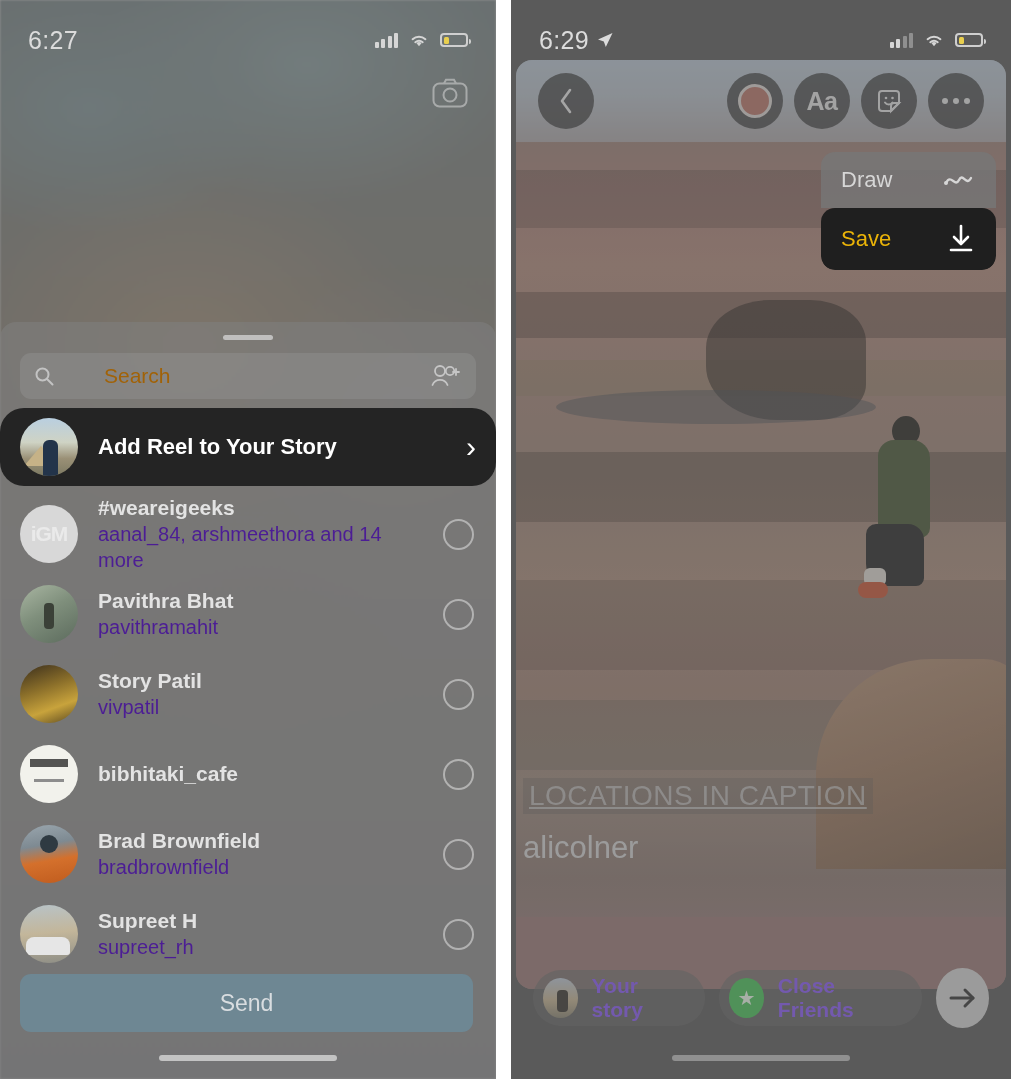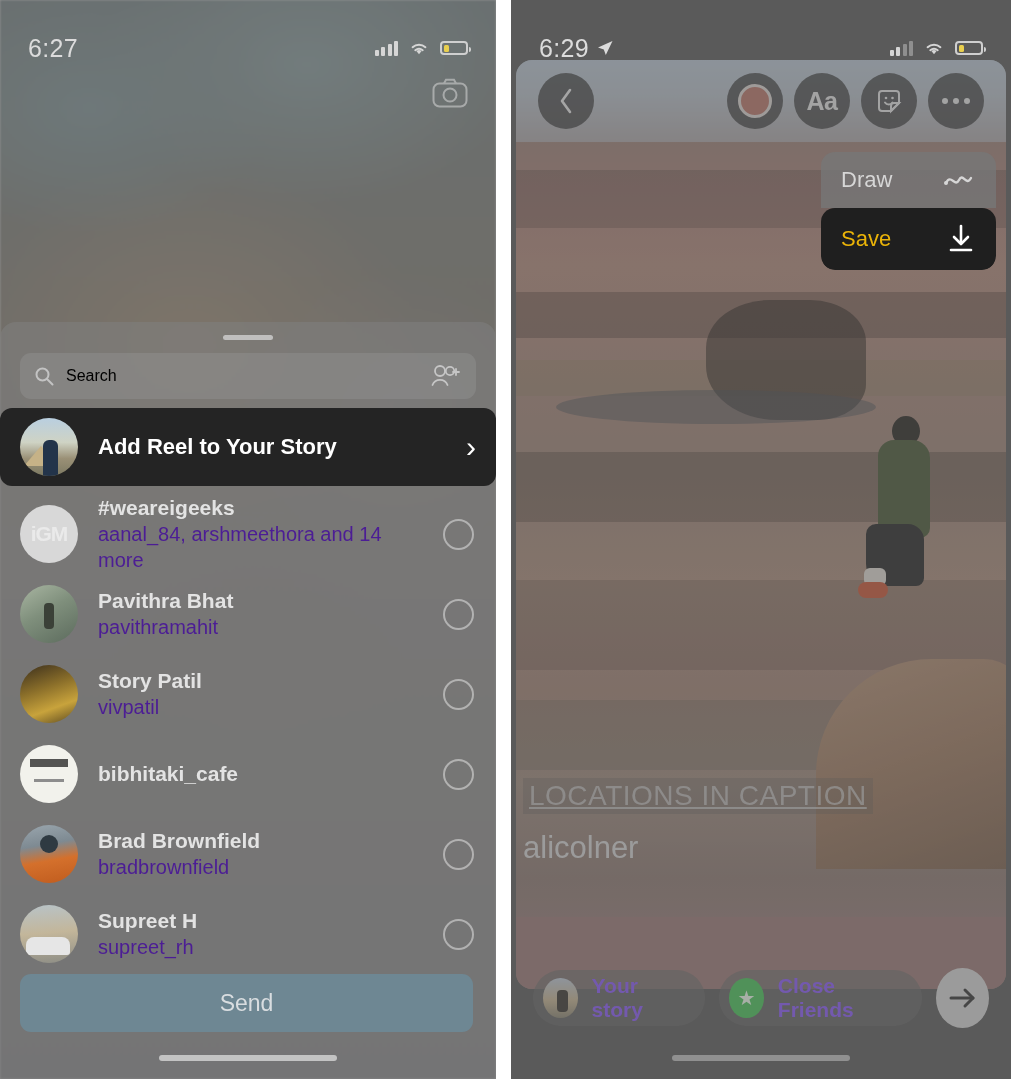--- a/index.html
+++ b/index.html
@@ -34,21 +34,21 @@
       radial-gradient(ellipse 300px 200px at 62% 6%,   rgba(163,190,192,0.9), rgba(163,190,192,0) 70%),
       radial-gradient(ellipse 320px 260px at 38% 32%,  rgba(196,170,140,0.85), rgba(196,170,140,0) 72%),
       radial-gradient(ellipse 220px 190px at 80% 38%,  rgba(170,165,160,0.8), rgba(170,165,160,0) 72%),
       radial-gradient(ellipse 200px 150px at 52% 62%,  rgba(150,140,132,0.7), rgba(150,140,132,0) 75%),
       linear-gradient(180deg, #8a9a9c 0%, #9a9487 30%, #98938c 55%, #8d8b88 75%, #85858a 100%);
     filter: blur(1px);
   }
   .dim-overlay { position:absolute; inset:0; background: rgba(86,86,86,0.62); }
 
   .status-bar {
-    position: absolute; top: 8px; left: 0; right: 0; height: 62px;
+    position: absolute; top: 0; left: 0; right: 0; height: 62px;
     display: flex; align-items: center; justify-content: space-between;
     padding: 18px 28px 0 28px;
     color: #ddd; z-index: 20;
   }
   .status-time {
     font-size: 25px; font-weight: 500; letter-spacing: .3px;
     color: #dcdcdc; display:flex; align-items:center; gap:7px;
   }
   .status-right { display: flex; align-items: center; gap: 10px; }
 
@@ -85,25 +85,25 @@
     width: 50px; height: 5px; border-radius: 3px;
     background: rgba(215,215,215,0.75);
     margin: 13px auto 0 auto;
   }
   .search-bar {
     margin: 13px 20px 0 20px; height: 46px;
     background: rgba(150,150,150,0.40);
     border-radius: 11px;
     display:flex; align-items:center; padding: 0 14px; gap: 12px;
   }
-  .search-placeholder { color: #000000; font-size: 16px; flex: 1; }
+  .search-placeholder { color: #a16207; font-size: 21px; flex: 1; margin-left: 38px; }
 
   .hilite-row {
     position: absolute; left: 0; right: 0; top: 86px; height: 78px;
-    background: #242424; border-radius: 12px;
+    background: #242424; border-radius: 24px;
     display: flex; align-items: center; padding: 0 20px; gap: 20px;
     z-index: 16;
   }
   .hilite-row .label { color:#fff; font-size: 22px; font-weight: 700; flex:1; }
   .chev { color:#fff; font-size: 30px; font-weight: 300; line-height:1; }
 
   .av {
     width: 58px; height: 58px; border-radius: 50%; flex: none;
     overflow: hidden; position: relative; background: #7d7d7d;
   }

